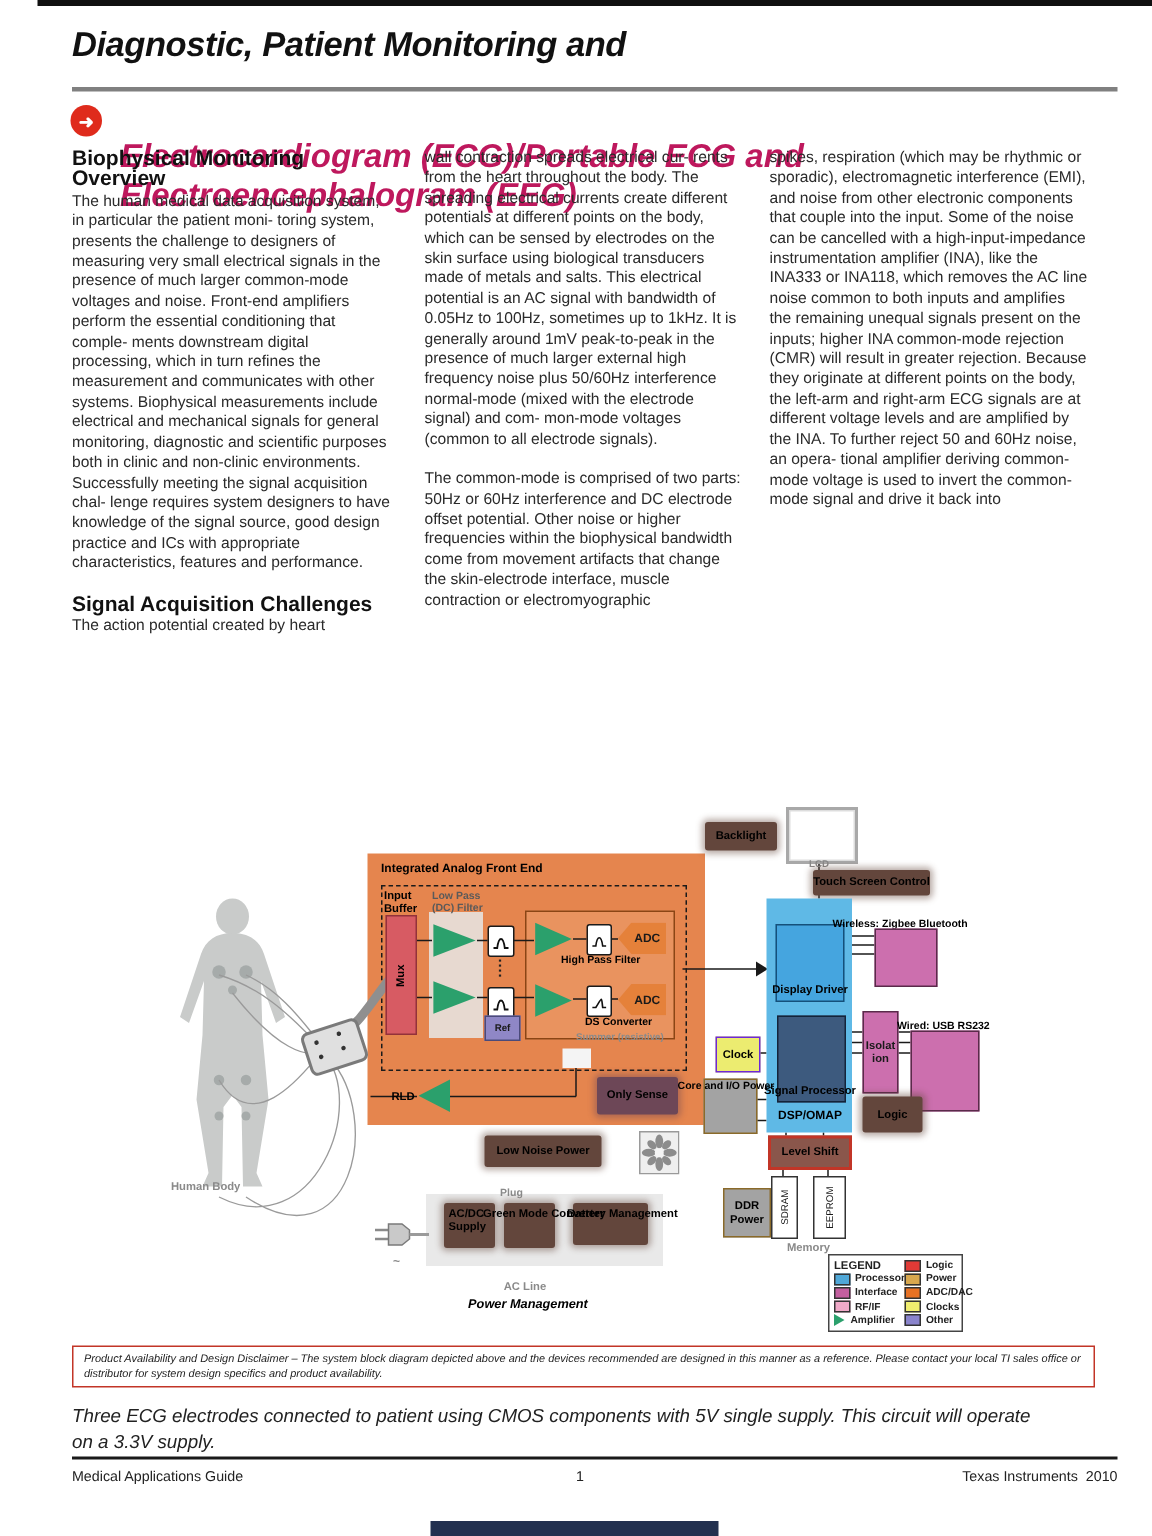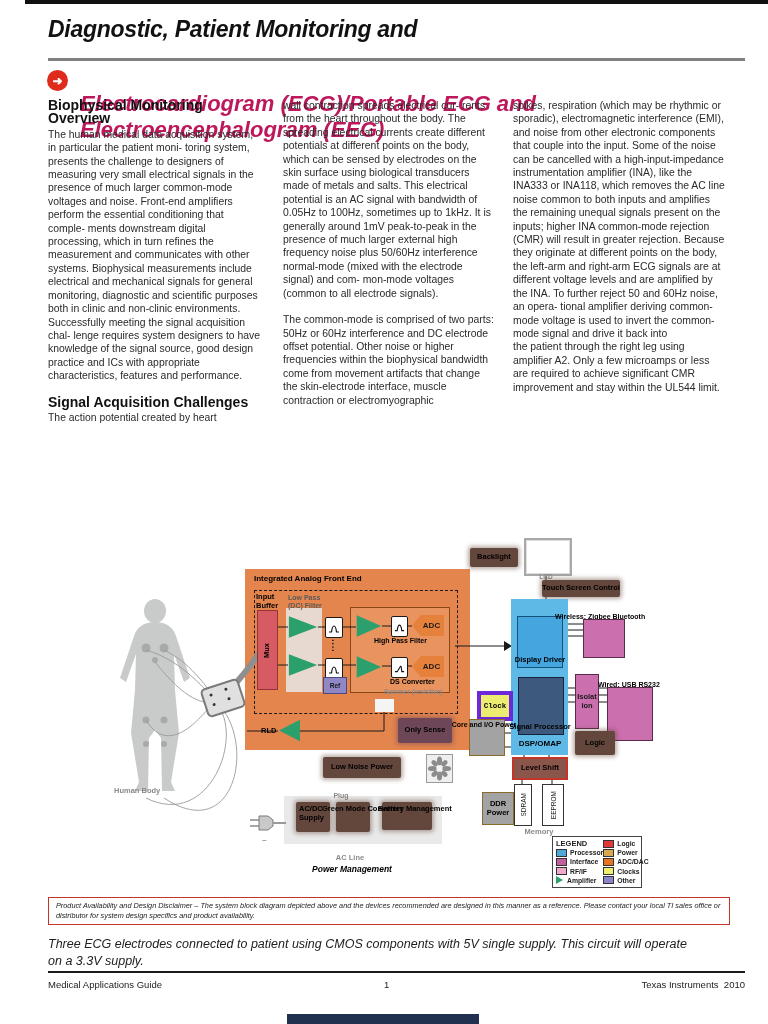--- a/index.html
+++ b/index.html
@@ -19,21 +19,21 @@
   .col p{margin:0 0 13px 0;}
   .col p.nogap{margin:0;}
   
   .dlbl{font-size:7.5px;font-weight:bold;color:#000;}
   .graylbl{color:#8a8a8a;}
   .brown{background:#63463c;box-shadow:0 0 4px 2px rgba(99,70,60,.45);border-radius:2px;
          display:flex;align-items:center;justify-content:center;text-align:center;
          font-size:7.5px;font-weight:bold;color:#000;line-height:1.1;}
   .tan{background:#a3a3a3;border:1px solid #8a6a2a;}
   .pink{background:#cc6fae;border:1px solid #5a2a4a;}
-  .yellow{background:#ecec70;border:4px solid #6d28d9;font-family:Liberation Mono, monospace;}
+  .yellow{background:#ecec70;border:1px solid #6d28d9;}
   .cbox{display:flex;align-items:center;justify-content:center;text-align:center;line-height:1.1;}
   .amp{clip-path:polygon(3% 5%,3% 95%,97% 50%);background:#2ba06c;}
   .filt{background:#fff;border:1.5px solid #1a1a1a;border-radius:2px;display:flex;align-items:center;justify-content:center;}
   .adc{clip-path:polygon(28% 0,100% 0,100% 100%,28% 100%,0 50%);background:#e5813a;
        display:flex;align-items:center;justify-content:center;font-size:8px;font-weight:bold;padding-left:7px;box-sizing:border-box;}
   .vtext{writing-mode:vertical-rl;transform:rotate(180deg);text-align:center;}
   .vdots{font-size:10px;font-weight:bold;letter-spacing:0;transform:rotate(90deg);transform-origin:left top;color:#222;}
   .whitev{background:#fff;border:1.5px solid #333;display:flex;align-items:center;justify-content:center;}
   
   .legend{left:552px;top:836px;width:90px;height:52px;background:#fff;border:1.5px solid #444;
@@ -68,21 +68,20 @@
     <p>The human medical data acquisition system, in particular the patient moni- toring system, presents the challenge to designers of measuring very small electrical signals in the presence of much larger common-mode voltages and noise. Front-end amplifiers perform the essential conditioning that comple- ments downstream digital processing, which in turn refines the measurement and communicates with other systems. Biophysical measurements include electrical and mechanical signals for general monitoring, diagnostic and scientific purposes both in clinic and non-clinic environments. Successfully meeting the signal acquisition chal- lenge requires system designers to have knowledge of the signal source, good design practice and ICs with appropriate characteristics, features and performance.</p>
     <div class="colhead">Signal Acquisition Challenges</div>
     <p class="nogap">The action potential created by heart</p>
   </div>
   <div class="abs col" style="left:283px;top:99px;">
     <p>wall contraction spreads electrical cur- rents from the heart throughout the body. The spreading electrical currents create different potentials at different points on the body, which can be sensed by electrodes on the skin surface using biological transducers made of metals and salts. This electrical potential is an AC signal with bandwidth of 0.05Hz to 100Hz, sometimes up to 1kHz. It is generally around 1mV peak-to-peak in the presence of much larger external high frequency noise plus 50/60Hz interference normal-mode (mixed with the electrode signal) and com- mon-mode voltages (common to all electrode signals).</p>
     <p>The common-mode is comprised of two parts: 50Hz or 60Hz interference and DC electrode offset potential. Other noise or higher frequencies within the biophysical bandwidth come from movement artifacts that change the skin-electrode interface, muscle contraction or electromyographic</p>
   </div>
   <div class="abs col" style="left:513px;top:99px;">
     <p class="nogap">spikes, respiration (which may be rhythmic or sporadic), electromagnetic interference (EMI), and noise from other electronic components that couple into the input. Some of the noise can be cancelled with a high-input-impedance instrumentation amplifier (INA), like the INA333 or INA118, which removes the AC line noise common to both inputs and amplifies the remaining unequal signals present on the inputs; higher INA common-mode rejection (CMR) will result in greater rejection. Because they originate at different points on the body, the left-arm and right-arm ECG signals are at different voltage levels and are amplified by the INA. To further reject 50 and 60Hz noise, an opera- tional amplifier deriving common-mode voltage is used to invert the common- mode signal and drive it back into</p>
-    <p class="nogap">the patient through the right leg using amplifier A2. Only a few microamps or less are required to achieve significant CMR improvement and stay within the UL544 limit.</p>
   </div>
 
   <svg class="abs" style="left:90px;top:598px;" width="130" height="195" viewBox="0 0 130 195">
     <ellipse cx="65" cy="13" rx="11" ry="12" fill="#c9cbca"></ellipse>
     <path fill="#c9cbca" d="M65,24 C54,24 47,29 44,38 L30,80 L36,84 L46,56 L45,92 L41,135 L49,184
       L45,193 L58,193 L59,140 L65,132 L71,140 L72,193 L85,193 L81,184 L89,135 L85,92 L84,56
       L94,84 L100,80 L86,38 C83,29 76,24 65,24 Z"></path>
     <circle cx="56" cy="50" r="4.5" fill="#a6abaa"></circle>
     <circle cx="74" cy="50" r="4.5" fill="#a6abaa"></circle>
     <circle cx="65" cy="62" r="3" fill="#a6abaa"></circle>

